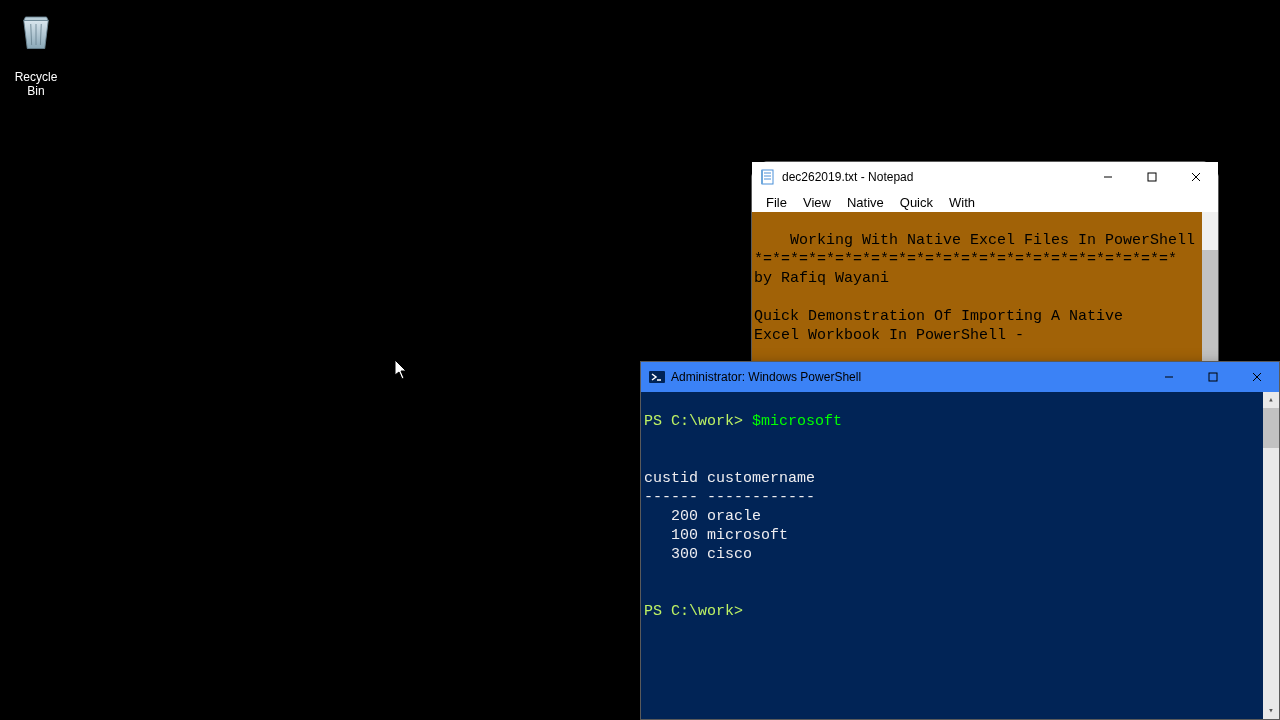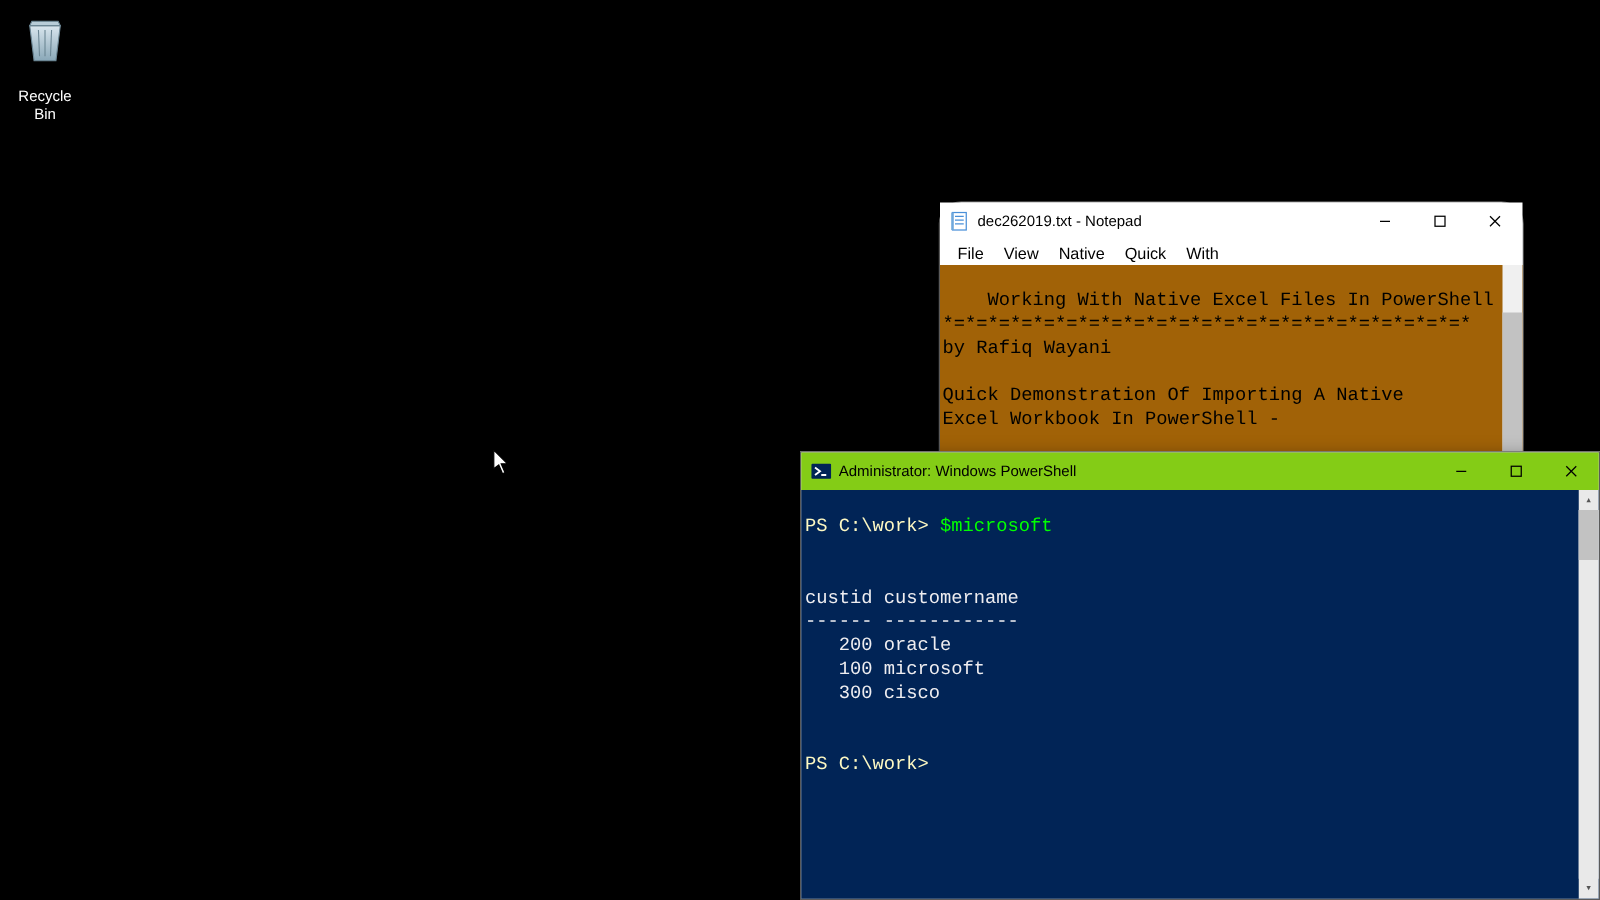--- a/index.html
+++ b/index.html
@@ -129,35 +129,35 @@
     background: #c2c2c2;
   }
   
   #ps-window {
     top: 361px;
     left: 640px;
     width: 640px;
     height: 359px;
   }
   #ps-window .titlebar {
-    background: #84cc16;
+    background: #3b82f6;
   }
   .ps-body {
     flex: 1;
     background: #012456;
     font-family: Consolas, "Courier New", monospace;
     font-size: 15px;
     line-height: 19px;
     color: #eeedf0;
     padding: 1px 3px;
     white-space: pre;
     overflow: hidden;
     position: relative;
   }
-  .ps-prompt { color: #fef9c3; }
+  .ps-prompt { color: #bef264; }
   .ps-cmd { color: #00ff00; }
   .ps-scroll {
     position: absolute;
     right: 0;
     top: 0;
     width: 16px;
     height: 100%;
     background: #e9e9e9;
     display: flex;
     flex-direction: column;

